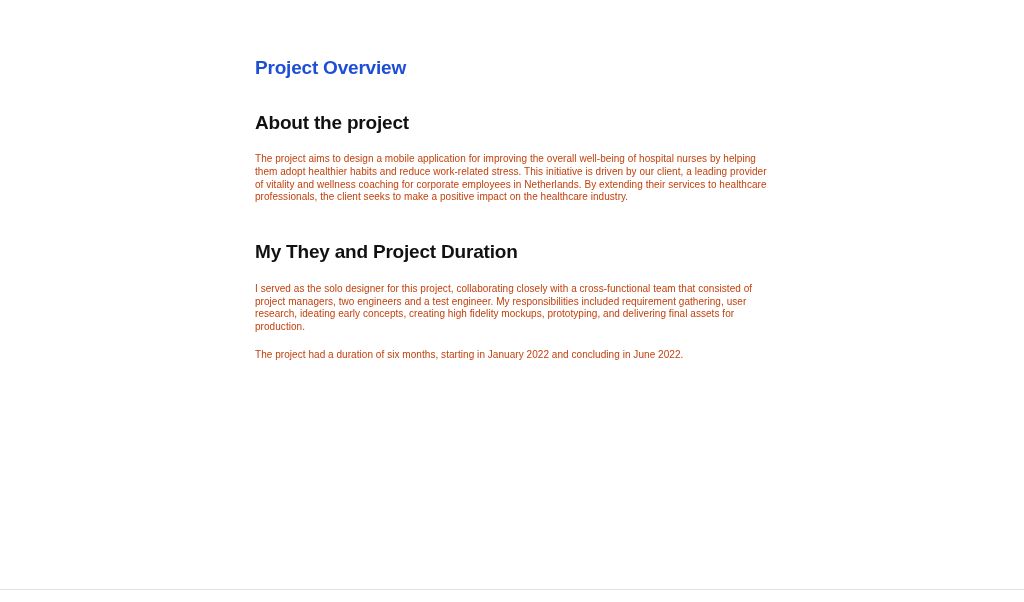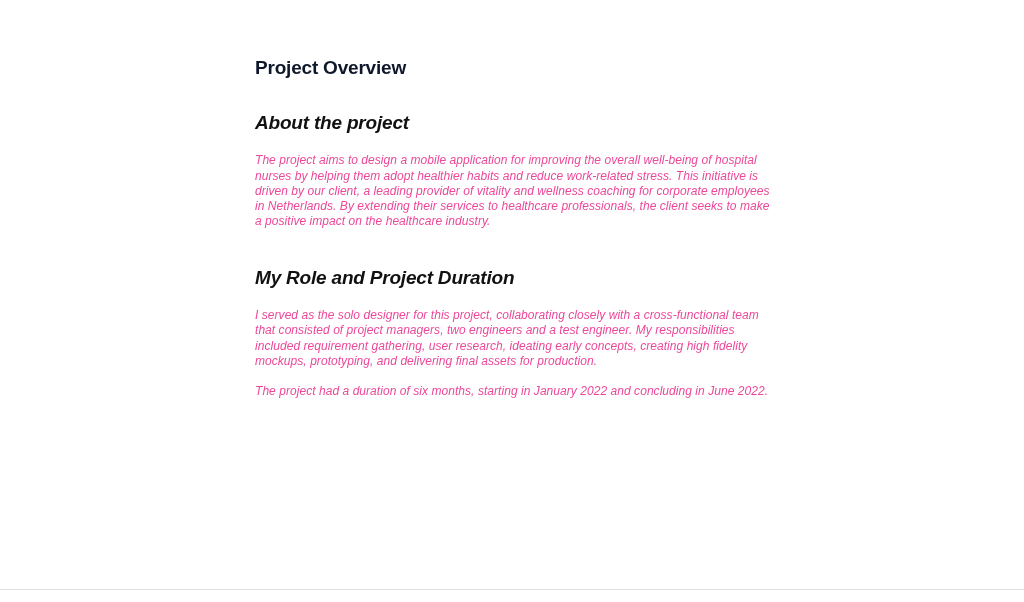--- a/index.html
+++ b/index.html
@@ -26,43 +26,42 @@
   .content {
     position: absolute;
     left: 255px;
     top: 56px;
     width: 515px;
   }
   .page-title {
     font-size: 19px;
     font-weight: bold;
     letter-spacing: -0.2px;
-    color: #0f172a;
+    color: #1d4ed8;
     margin: 0 0 30px 0;
     line-height: 1.3;
   }
   .section {
     margin-bottom: 8px;
-    font-style: italic;
   }
   .section-heading {
     font-size: 19px;
     font-weight: bold;
     letter-spacing: -0.2px;
     color: #111111;
     margin: 0 0 18px 0;
     line-height: 1.3;
   }
   .section + .section .section-heading {
     margin-top: 36px;
   }
   p.para {
-    font-size: 12px;
+    font-size: 10px;
     line-height: 1.27;
-    color: #ec4899;
+    color: #c2410c;
     margin: 0 0 15px 0;
     letter-spacing: 0.05px;
   }
   p.para:last-child {
     margin-bottom: 0;
   }
   .footer-rule {
     position: absolute;
     left: 0;
     top: 589px;
@@ -86,21 +85,21 @@
   <div class="content">
 
     <h1 class="page-title">Project Overview</h1>
 
     <div class="section">
       <h2 class="section-heading">About the project</h2>
       <p class="para">The project aims to design a mobile application for improving the overall well-being of hospital nurses by helping them adopt healthier habits and reduce work-related stress. This initiative is driven by our client, a leading provider of vitality and wellness coaching for corporate employees in Netherlands. By extending their services to healthcare professionals, the client seeks to make a positive impact on the healthcare industry.</p>
     </div>
 
     <div class="section">
-      <h2 class="section-heading">My Role and Project Duration</h2>
+      <h2 class="section-heading">My They and Project Duration</h2>
       <p class="para">I served as the solo designer for this project, collaborating closely with a cross-functional team that consisted of project managers, two engineers and a test engineer. My responsibilities included requirement gathering, user research, ideating early concepts, creating high fidelity mockups, prototyping, and delivering final assets for production.</p>
       <p class="para">The project had a duration of six months, starting in January 2022 and concluding in June 2022.</p>
     </div>
 
   </div>
 </div>
 
 <div class="footer-rule"></div>
 <div class="footer-area"></div>
 

